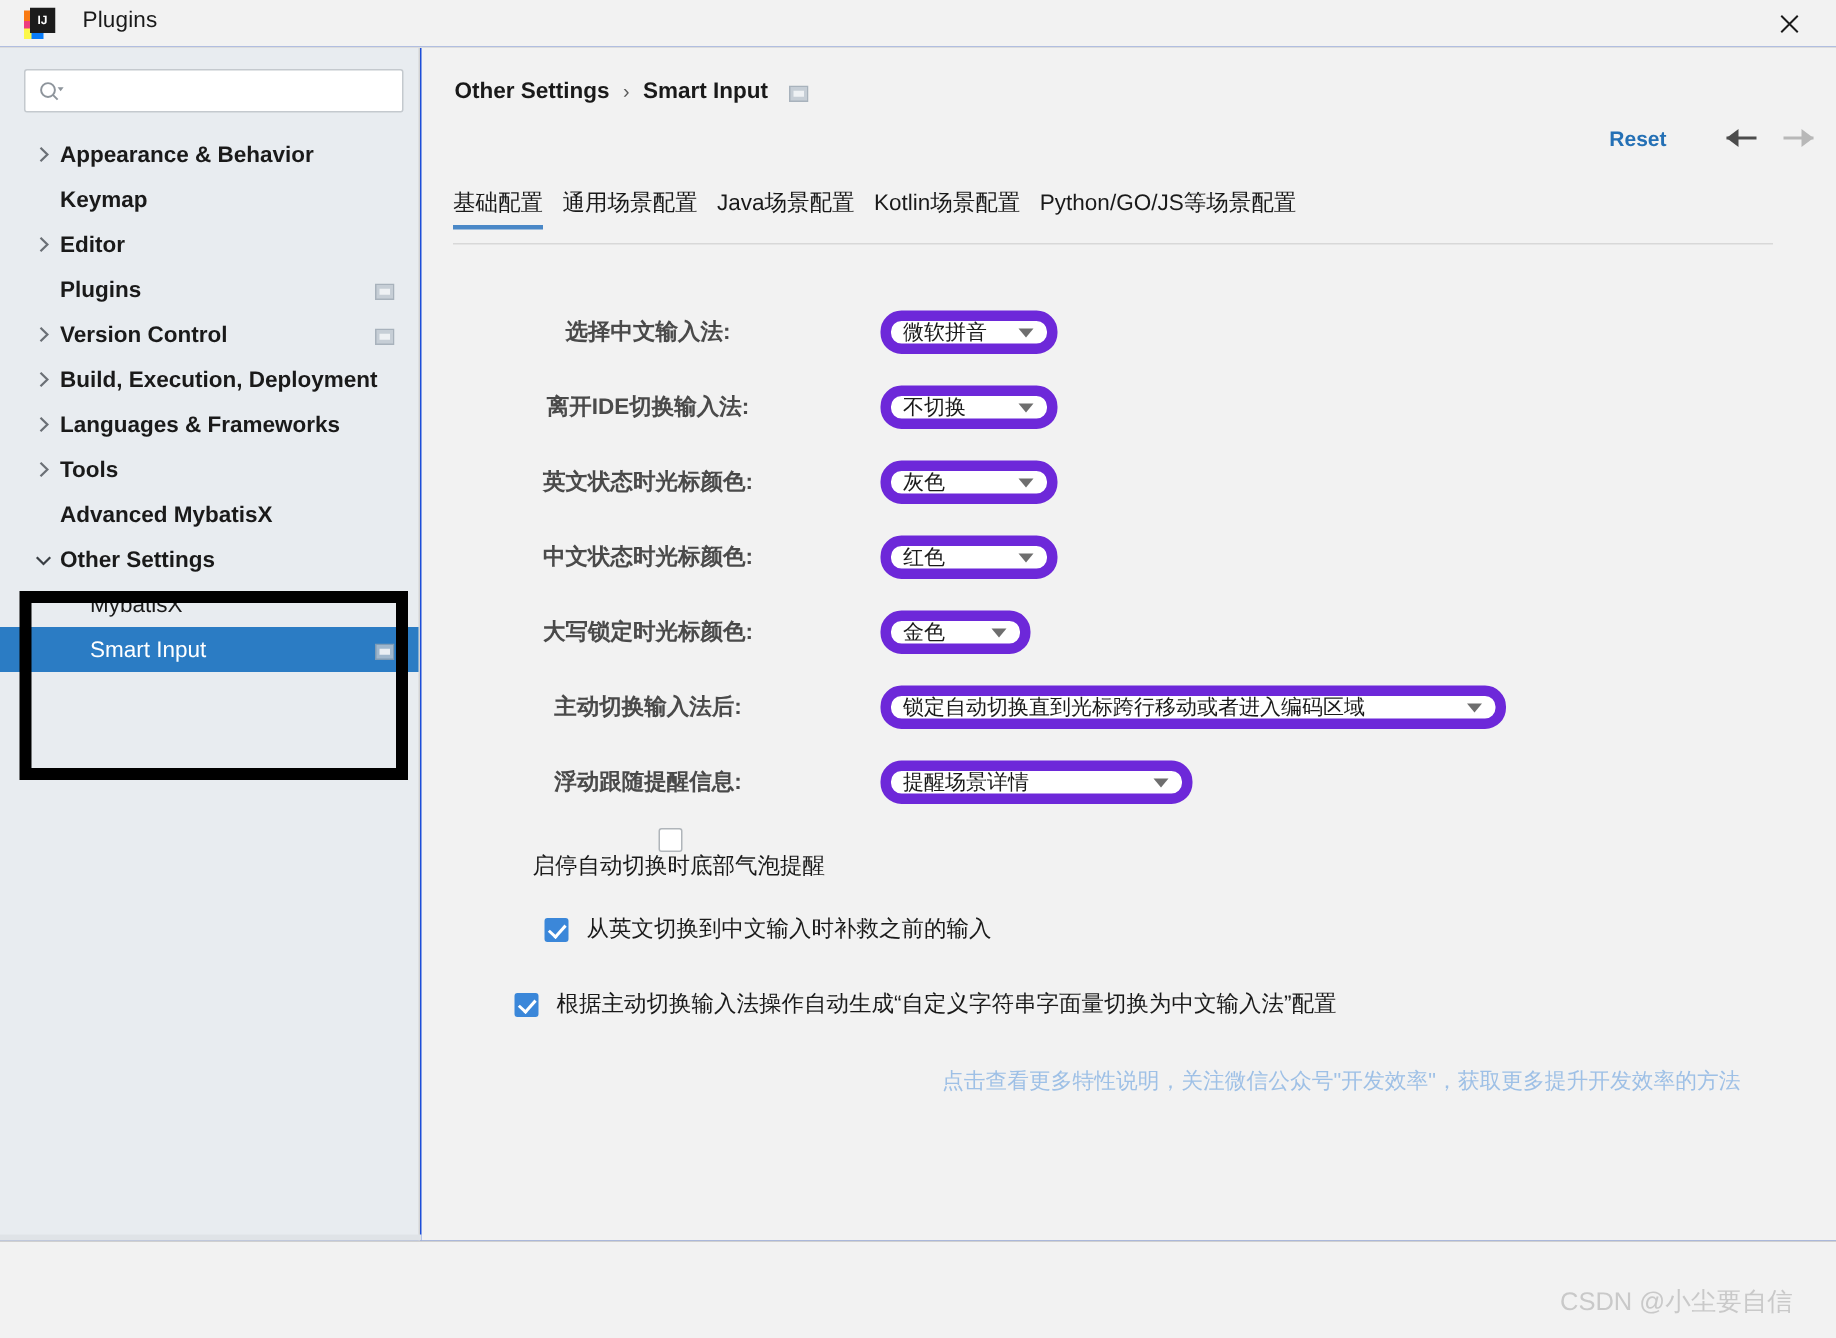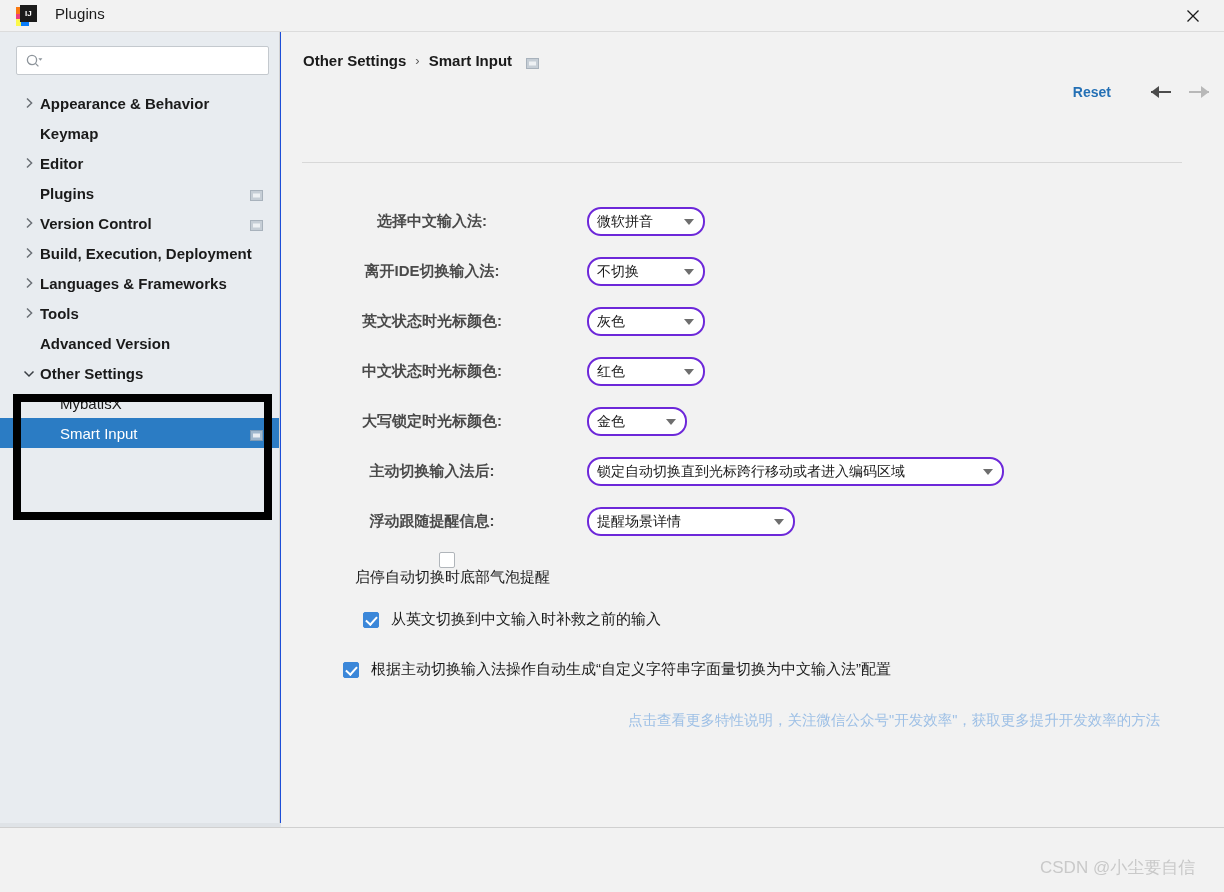--- a/index.html
+++ b/index.html
@@ -177,21 +177,21 @@
   .form-label {
     font-size: 15px; color: #4a4a4a;
     width: 188px;
     text-align: center;
     font-weight: bold;
   }
   .combo {
     position: relative;
     height: 29px;
     background: #ffffff;
-    border: 2px solid #6d28d9;
+    border: 7px solid #6d28d9;
     border-radius: 14px;
     display: flex; align-items: center;
     cursor: default;
   }
   .combo .combo-value {
     font-size: 14px; color: #1a1a1a;
     padding-left: 8px;
     white-space: nowrap;
   }
   .combo .combo-arrow {
@@ -364,21 +364,21 @@
         </div>
         <div class="nav-item bold">
           <span class="twisty">
             <svg width="9" height="12" viewBox="0 0 9 12">
               <path d="M2 1.5 L6.6 6 L2 10.5" stroke="#6b7076" stroke-width="1.5" fill="none"></path>
             </svg>
           </span>
           <span class="nav-label">Tools</span>
         </div>
         <div class="nav-item bold no-twisty">
-          <span class="nav-label">Advanced Version</span>
+          <span class="nav-label">Advanced MybatisX</span>
         </div>
         <div class="nav-item bold">
           <span class="twisty">
             <svg width="12" height="9" viewBox="0 0 12 9">
               <path d="M1.5 2.5 L6 7 L10.5 2.5" stroke="#3a3f44" stroke-width="1.5" fill="none"></path>
             </svg>
           </span>
           <span class="nav-label">Other Settings</span>
         </div>
         <div class="nav-item child no-twisty">
@@ -419,20 +419,27 @@
         <path d="M3 11 L11 5 L11 17 Z" fill="#4c4c4c"></path>
       </svg>
     </div>
     <div id="nav-fwd">
       <svg width="26" height="22" viewBox="0 0 26 22">
         <path d="M3 11 L23 11" stroke="#b8b8b8" stroke-width="2"></path>
         <path d="M23 11 L15 5 L15 17 Z" fill="#b8b8b8"></path>
       </svg>
     </div>
 
+    <div id="tabs">
+        <div class="tab active">基础配置</div>
+        <div class="tab">通用场景配置</div>
+        <div class="tab">Java场景配置</div>
+        <div class="tab">Kotlin场景配置</div>
+        <div class="tab">Python/GO/JS等场景配置</div>
+      </div>
     <div id="tab-underline"></div>
 
     <div id="form">
         <div class="form-row" style="left: 57px; top: 35px;">
           <div class="form-label">选择中文输入法:</div>
           <div class="combo" style="width: 118px; margin-left: 61px;">
             <span class="combo-value">微软拼音</span>
             <span class="combo-arrow"></span>
           </div>
         </div>

